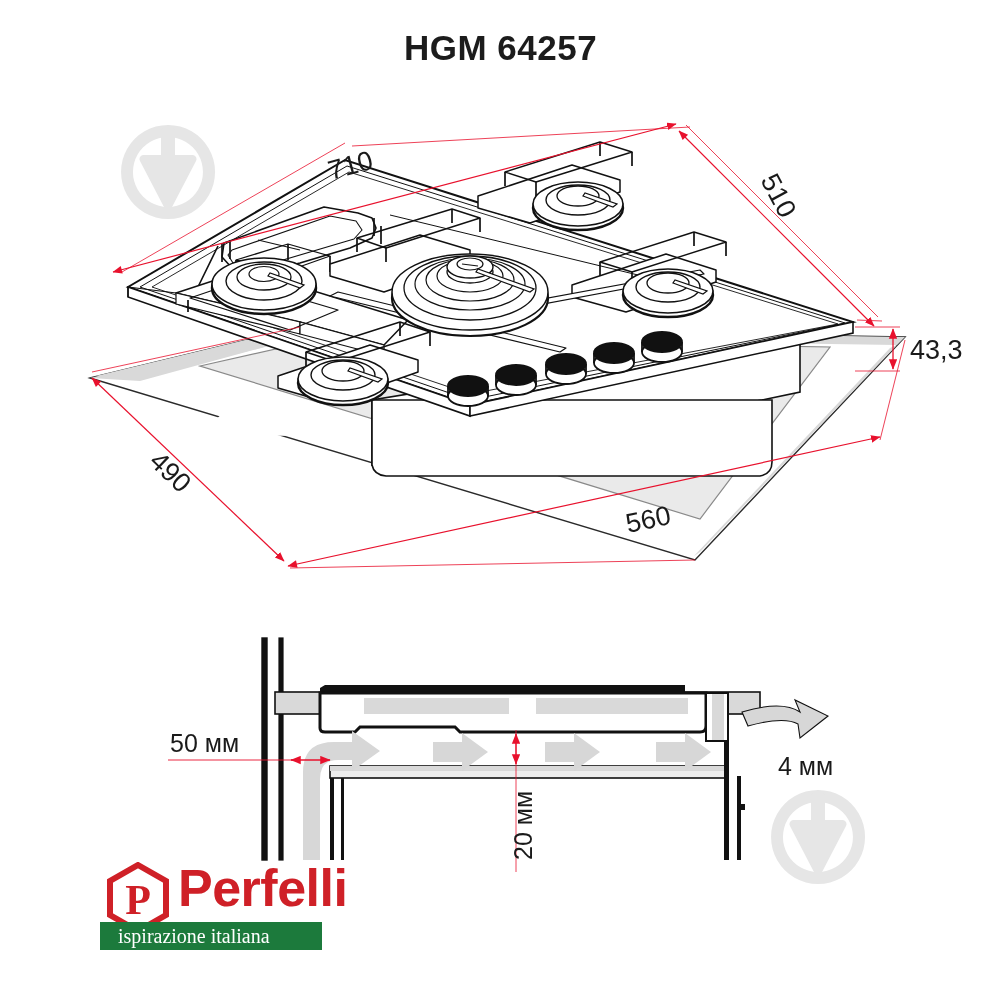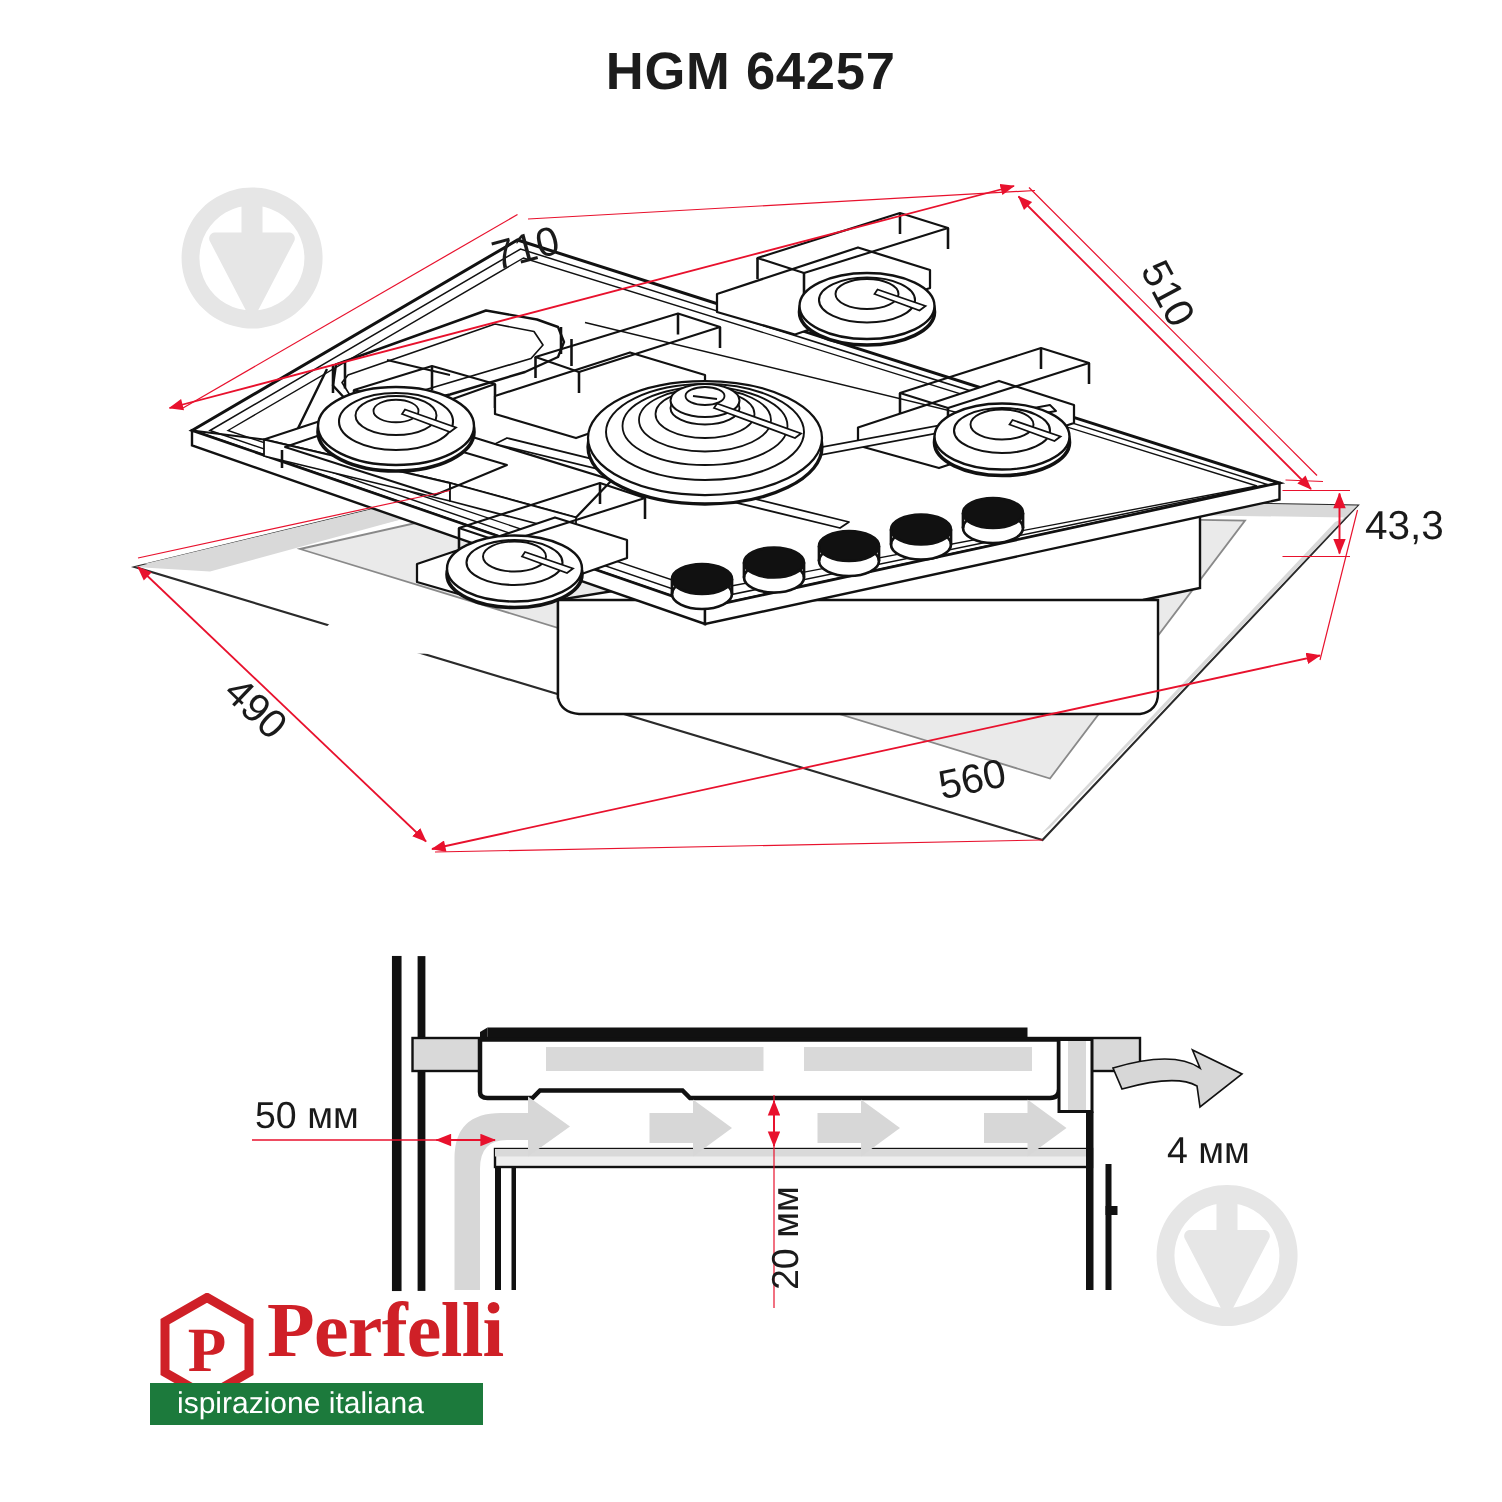--- a/index.html
+++ b/index.html
@@ -54,40 +54,40 @@
     position: absolute;
     left: 100px;
     top: 860px;
     width: 260px;
     height: 105px;
   }
   .logo-word {
     position: absolute;
     left: 78px;
     top: 2px;
-    font-family: Liberation Serif, serif;
+    font-family: Liberation Sans, sans-serif;
     font-size: 52px;
     font-weight: bold;
     color: #cf2027;
     letter-spacing: -0.5px;
     line-height: 1;
   }
   .logo-banner {
     position: absolute;
     left: 0px;
     top: 62px;
     width: 222px;
     height: 28px;
     background: #1c7a3c;
   }
   .logo-banner-text {
     position: absolute;
     left: 18px;
     top: 3px;
-    font-family: Liberation Sans, sans-serif;
+    font-family: Liberation Serif, serif;
     font-size: 20px;
     color: #ffffff;
     line-height: 22px;
   }
   .logo-hex {
     position: absolute;
     left: 2px;
     top: 2px;
     width: 72px;
     height: 72px;

